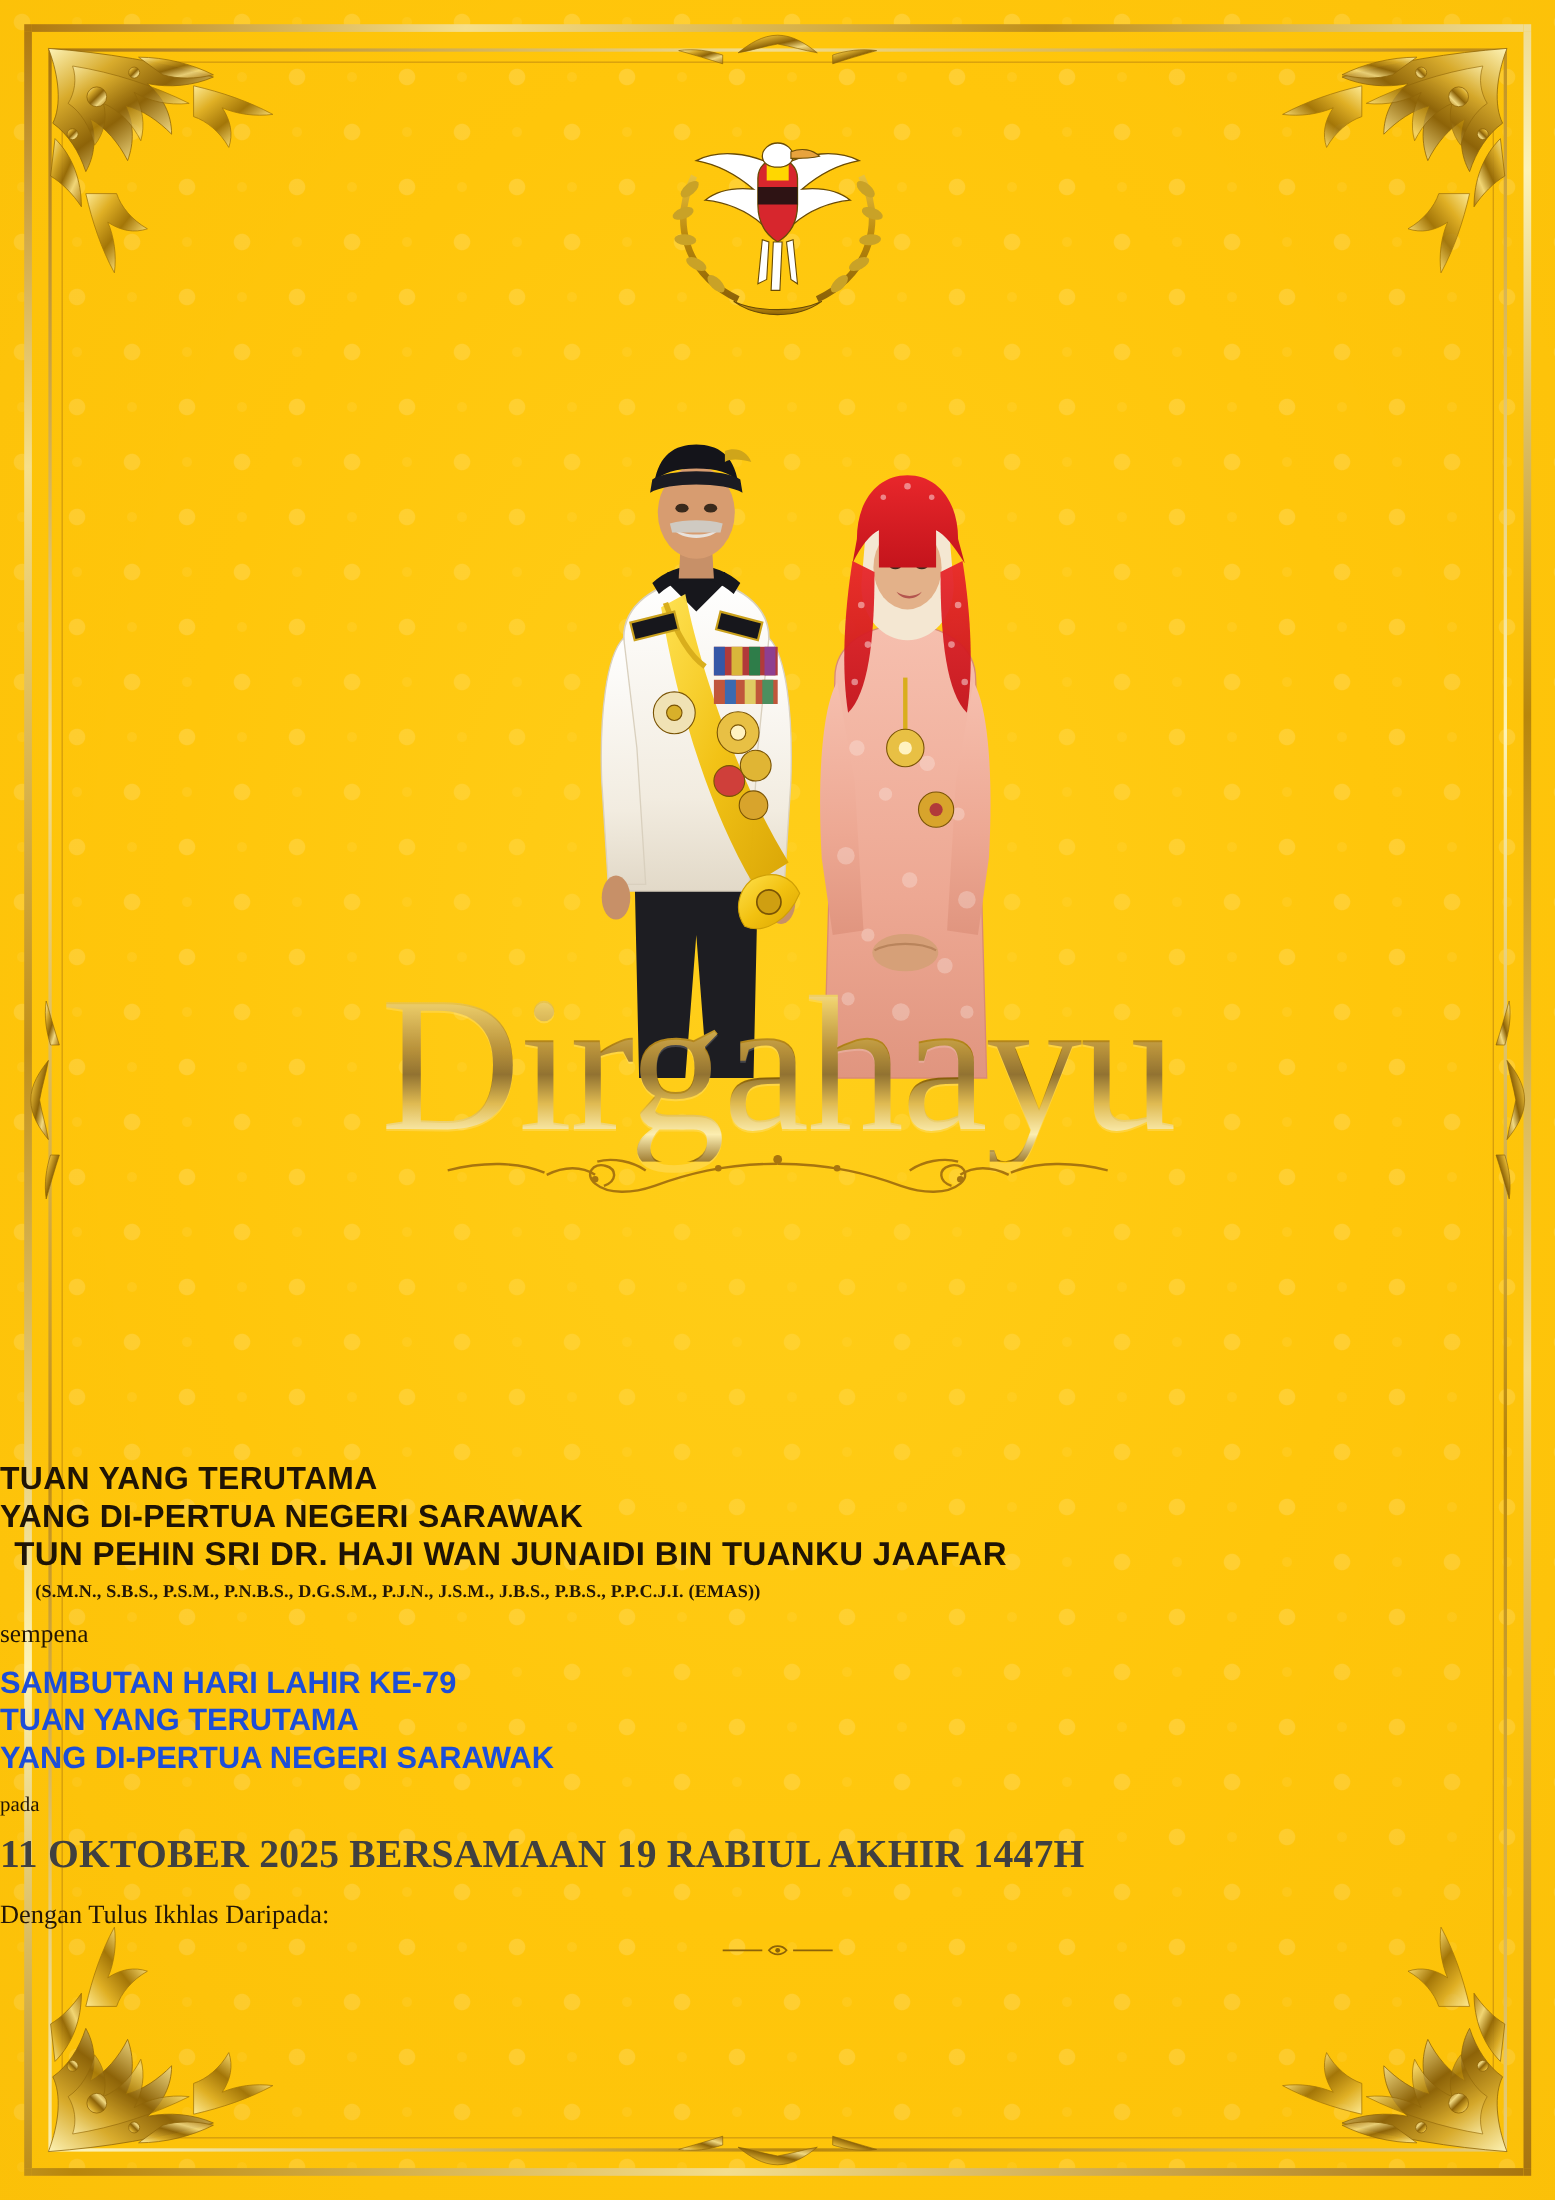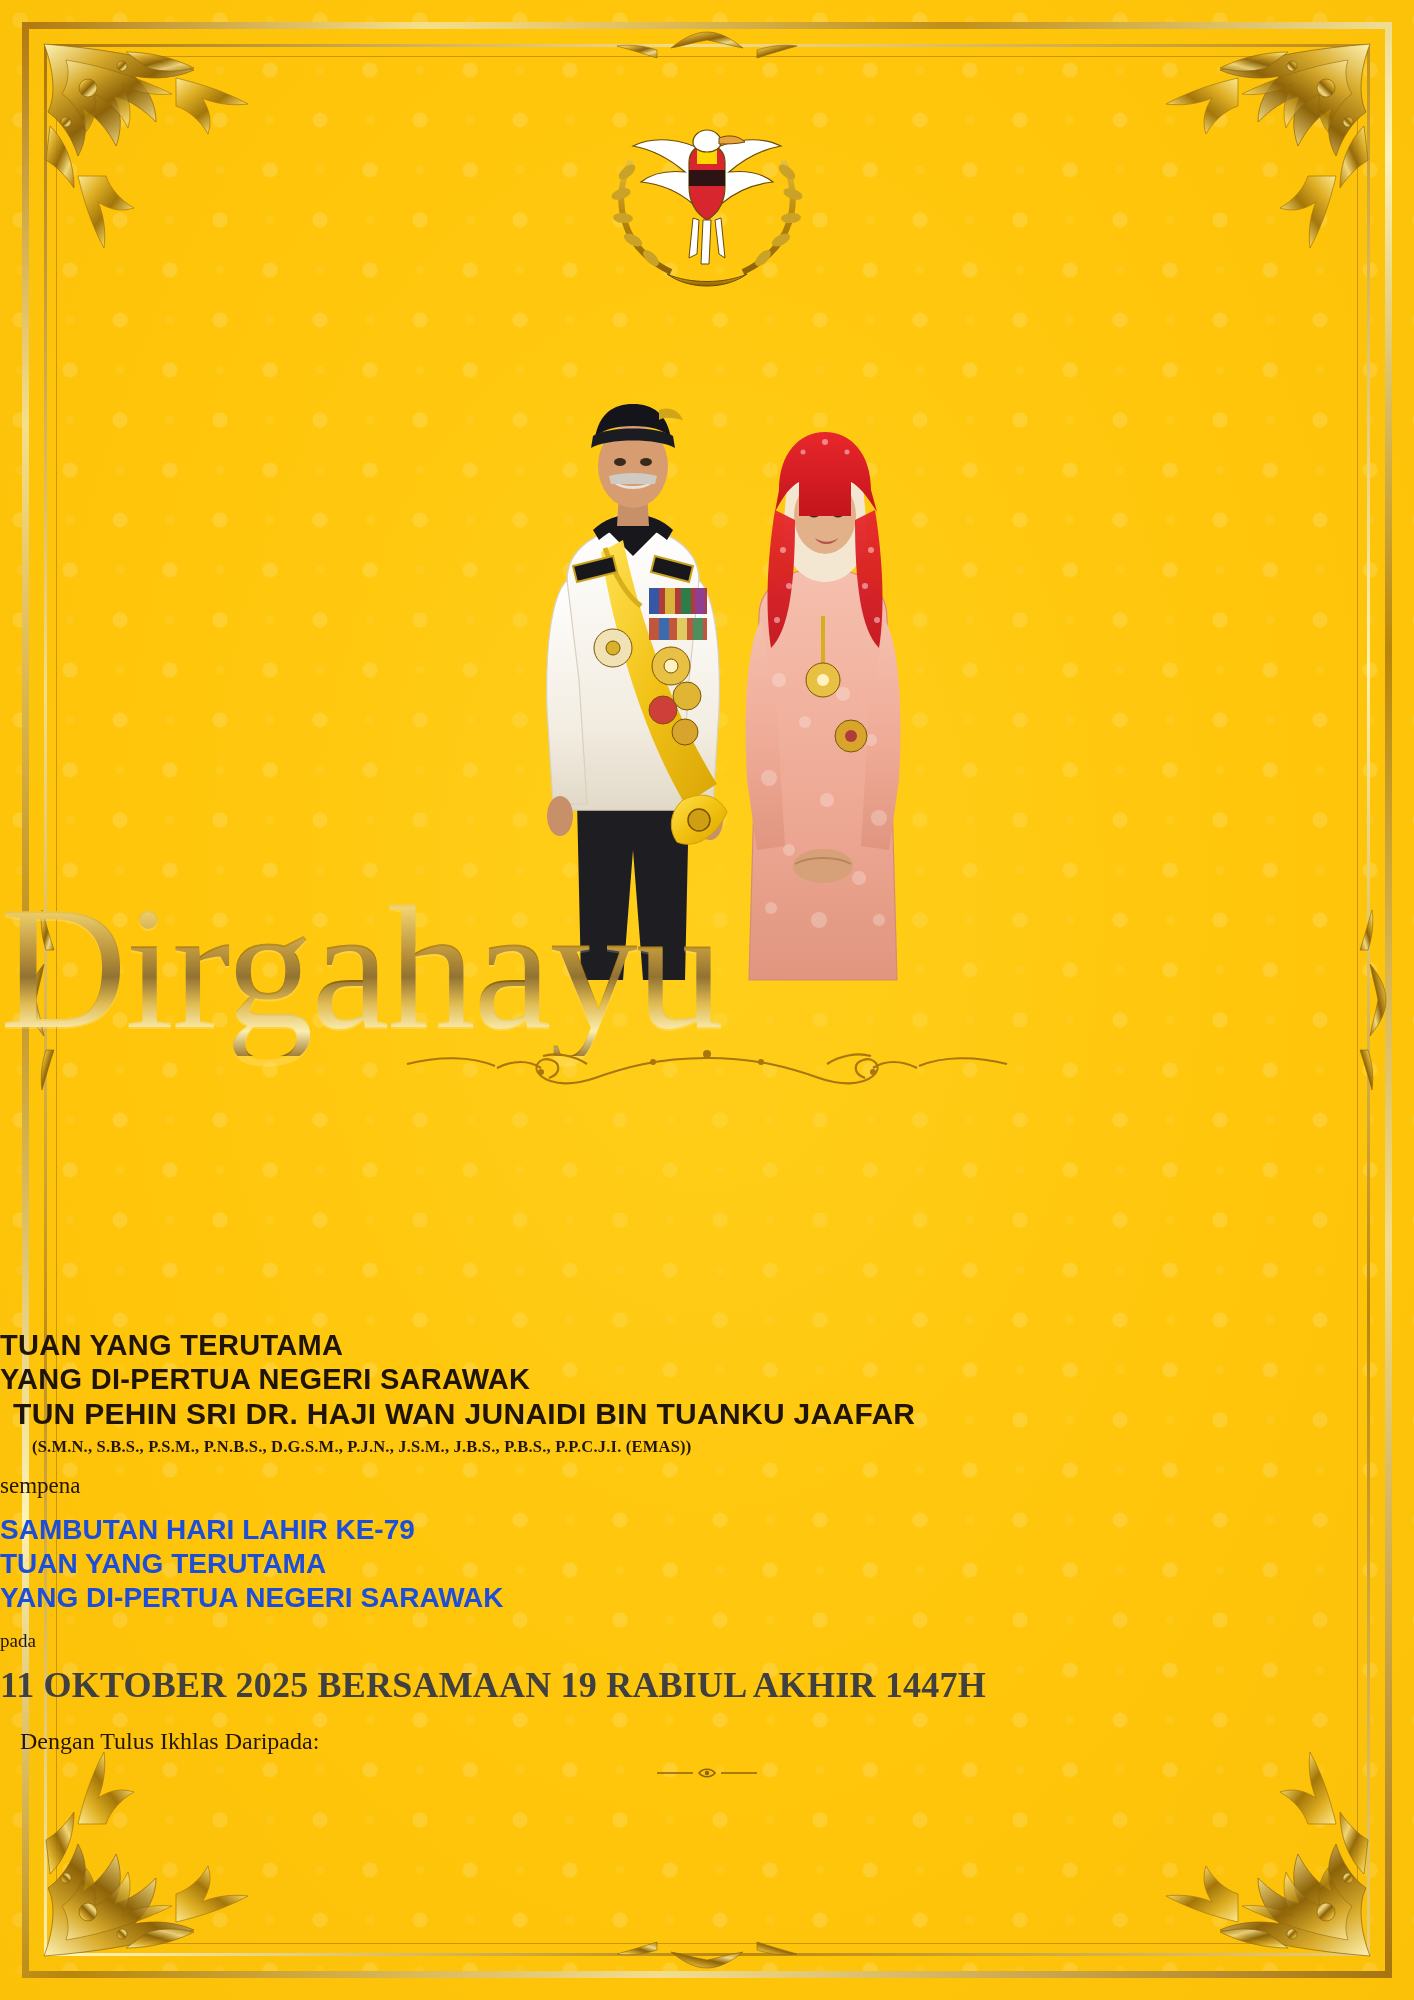--- a/index.html
+++ b/index.html
@@ -98,21 +98,21 @@
     width: 560px;
     height: 620px;
   }
   .portraits svg { width: 100%; height: 100%; display:block; }
 
   
   .wordmark {
     position: absolute;
     left: 0; right: 0;
     top: 880px;
-    text-align: left;
+    text-align: center;
     pointer-events: none;
   }
   .wordmark .word {
     font-family: "Liberation Serif", serif;
     font-size: 176px;
     line-height: 1;
     letter-spacing: -2px;
     background: linear-gradient(180deg,#fff6c9 0%,#e9c34a 18%,#a97a10 42%,#7a5405 55%,#d8ab2c 70%,#fbeaa0 86%,#8d6308 100%);
     -webkit-background-clip: text;
     background-clip: text;
@@ -177,21 +177,20 @@
     font-weight: bold;
     font-size: 36px;
     letter-spacing: 0.2px;
     color: #404040;
   }
   .from {
     font-family: "Liberation Serif", serif;
     font-size: 24px;
     margin-top: 22px;
     color: #241707;
-    padding-left: 20px;
   }
   .mini-divider {
     margin-top: 10px;
     display: block;
     text-align: center;
   }
 </style>
 </head>
 <body>
 

